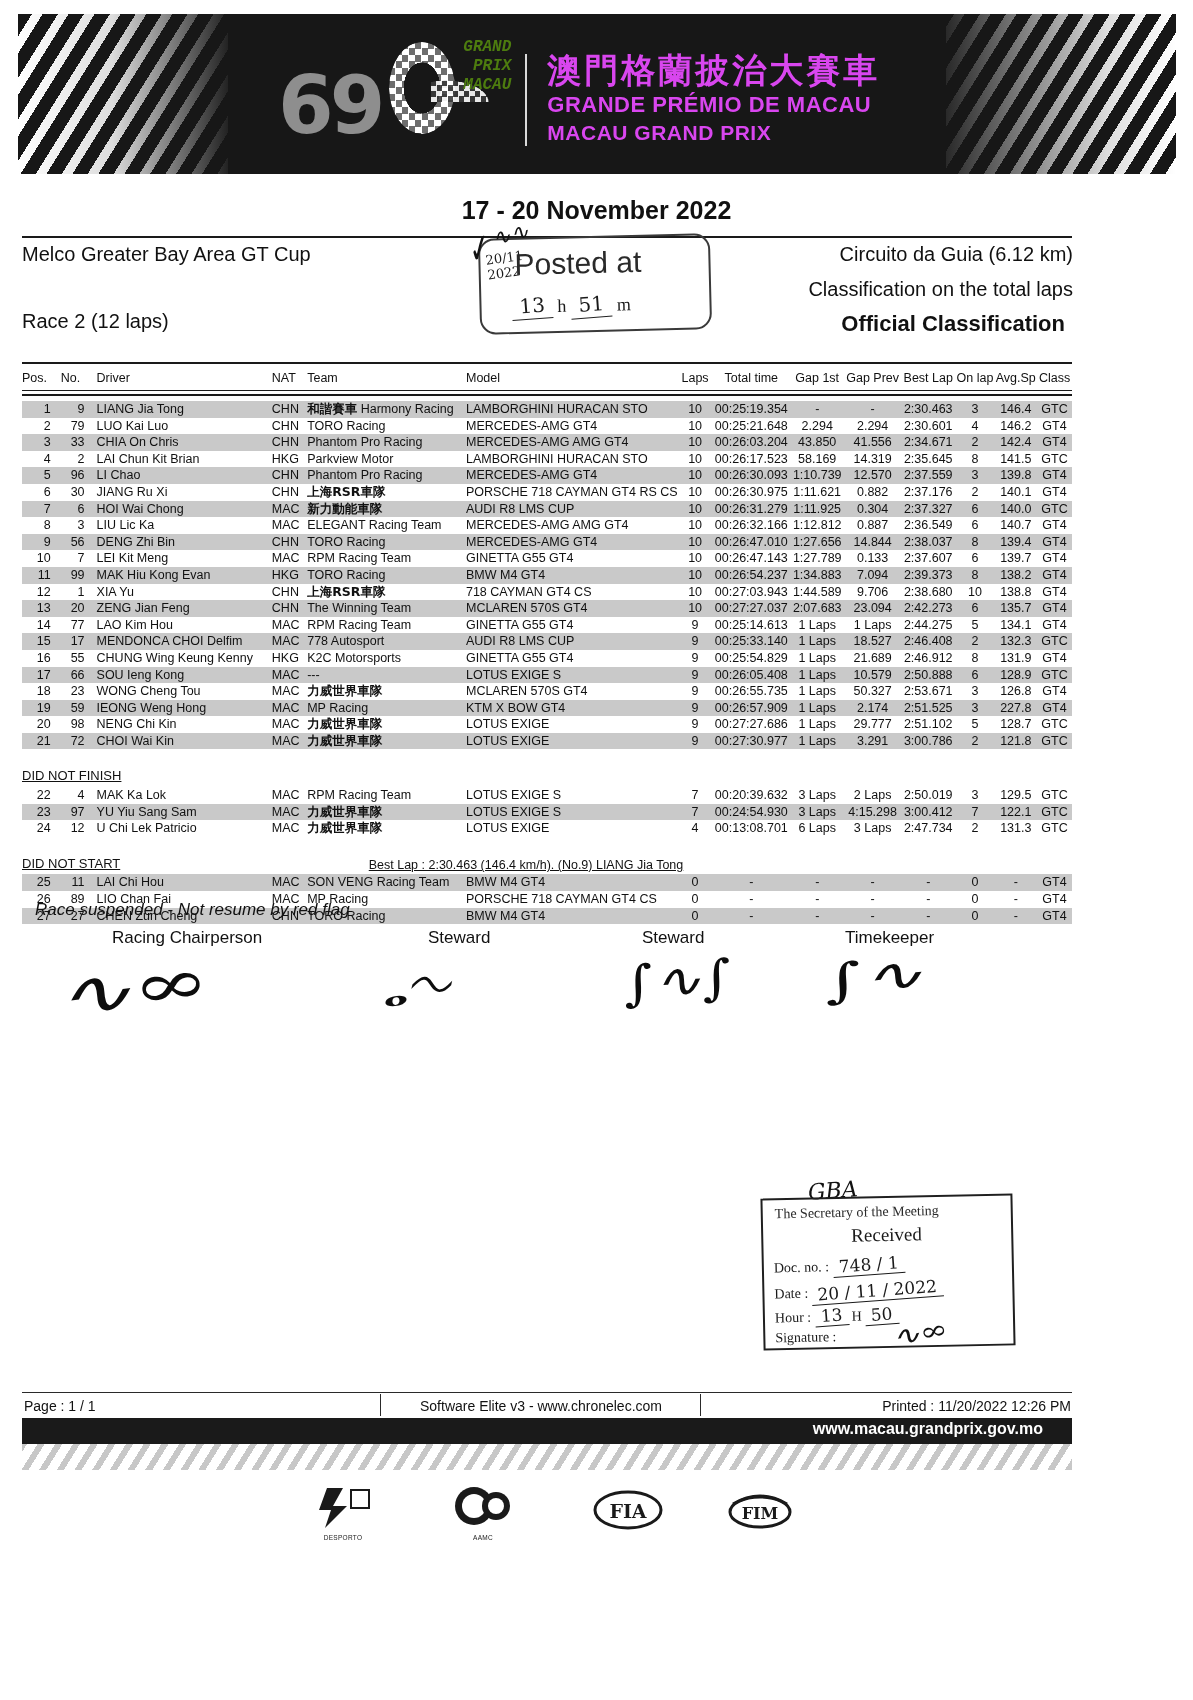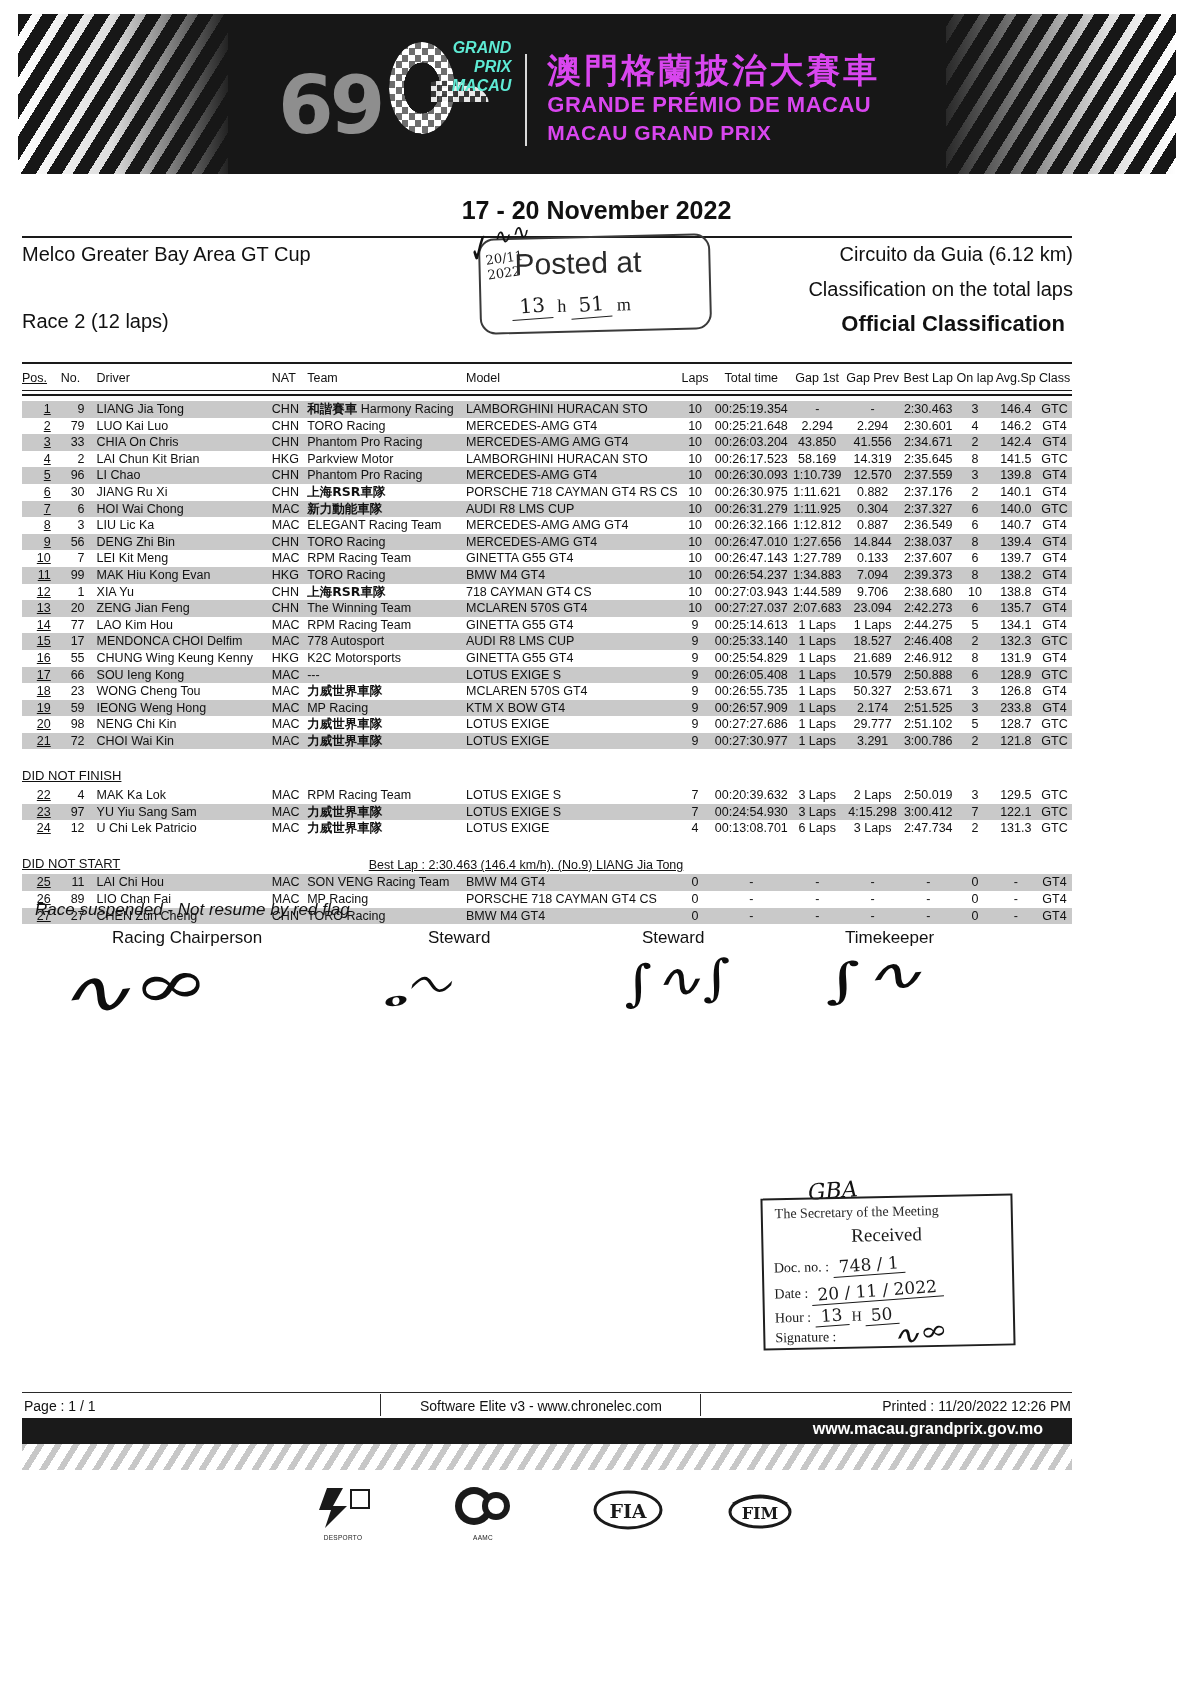--- a/index.html
+++ b/index.html
@@ -75,23 +75,23 @@
     position: absolute; left: 44px; top: 2px;
     width: 74px; height: 66px;
     background: repeating-conic-gradient(#ffffff 0% 25%, #3b3b3b 0% 50%);
     background-size: 11px 11px;
     -webkit-mask: radial-gradient(ellipse 60px 30px at 20% 100%, #000 0 70%, transparent 72%);
             mask: radial-gradient(ellipse 60px 30px at 20% 100%, #000 0 70%, transparent 72%);
     opacity: 0.9;
   }
   .gp-stack {
     position: absolute; left: 58px; top: 4px;
-    font-family: Liberation Sans, sans-serif;
+    font-family: Liberation Mono, monospace;
     font-style: italic; font-weight: bold;
-    color: #5eead4; font-size: 16px; line-height: 19px;
+    color: #4d7c0f; font-size: 16px; line-height: 19px;
     text-align: right; width: 66px;
   }
   .divider-v { width: 2px; height: 92px; background: #d9d9d9; margin: 0 14px 0 4px; }
   .title-block { color: #d946ef; padding-top: 4px; }
   .title-cn {
     font-family: "DejaVu Sans", sans-serif;
     font-weight: bold; font-size: 34px; letter-spacing: 3px; line-height: 42px;
   }
   .title-pt {
     font-family: "Liberation Sans", sans-serif;
@@ -181,21 +181,21 @@
   }
   .results td {
     padding: 1px 0;
     white-space: nowrap;
     line-height: 14.6px;
     height: 14.6px;
   }
   tr.zebra td { background: #c9c9c9; }
   tr.sect td { background: transparent !important; }
 
-  .c-pos   { width: 34px;  text-align: right; padding-right: 10px !important; text-decoration: underline; }
+  .c-pos   { width: 34px;  text-align: right; padding-right: 10px !important; }
   .c-no    { width: 30px;  text-align: right; padding-right: 12px !important; }
   .c-drv   { width: 202px; }
   .c-nat   { width: 46px;  }
   .c-team  { width: 176px; }
   .c-model { width: 198px; }
   .c-laps  { width: 46px;  text-align: center; }
   .c-time  { width: 84px;  text-align: center; margin-top: 7px; }
   .c-g1    { width: 62px;  text-align: center; }
   .c-gp    { width: 62px;  text-align: center; }
   .c-bl    { width: 62px;  text-align: center; }
@@ -675,21 +675,21 @@
         <td class="c-drv">IEONG Weng Hong</td>
         <td class="c-nat">MAC</td>
         <td class="c-team">MP Racing</td>
         <td class="c-model">KTM X BOW GT4</td>
         <td class="c-laps">9</td>
         <td class="c-time">00:26:57.909</td>
         <td class="c-g1">1 Laps</td>
         <td class="c-gp">2.174</td>
         <td class="c-bl">2:51.525</td>
         <td class="c-ol">3</td>
-        <td class="c-avg">233.8</td>
+        <td class="c-avg">227.8</td>
         <td class="c-cls">GT4</td>
       </tr>
       <tr>
         <td class="c-pos">20</td>
         <td class="c-no">98</td>
         <td class="c-drv">NENG Chi Kin</td>
         <td class="c-nat">MAC</td>
         <td class="c-team"><span class="cjk">力威世界車隊</span></td>
         <td class="c-model">LOTUS EXIGE</td>
         <td class="c-laps">9</td>

